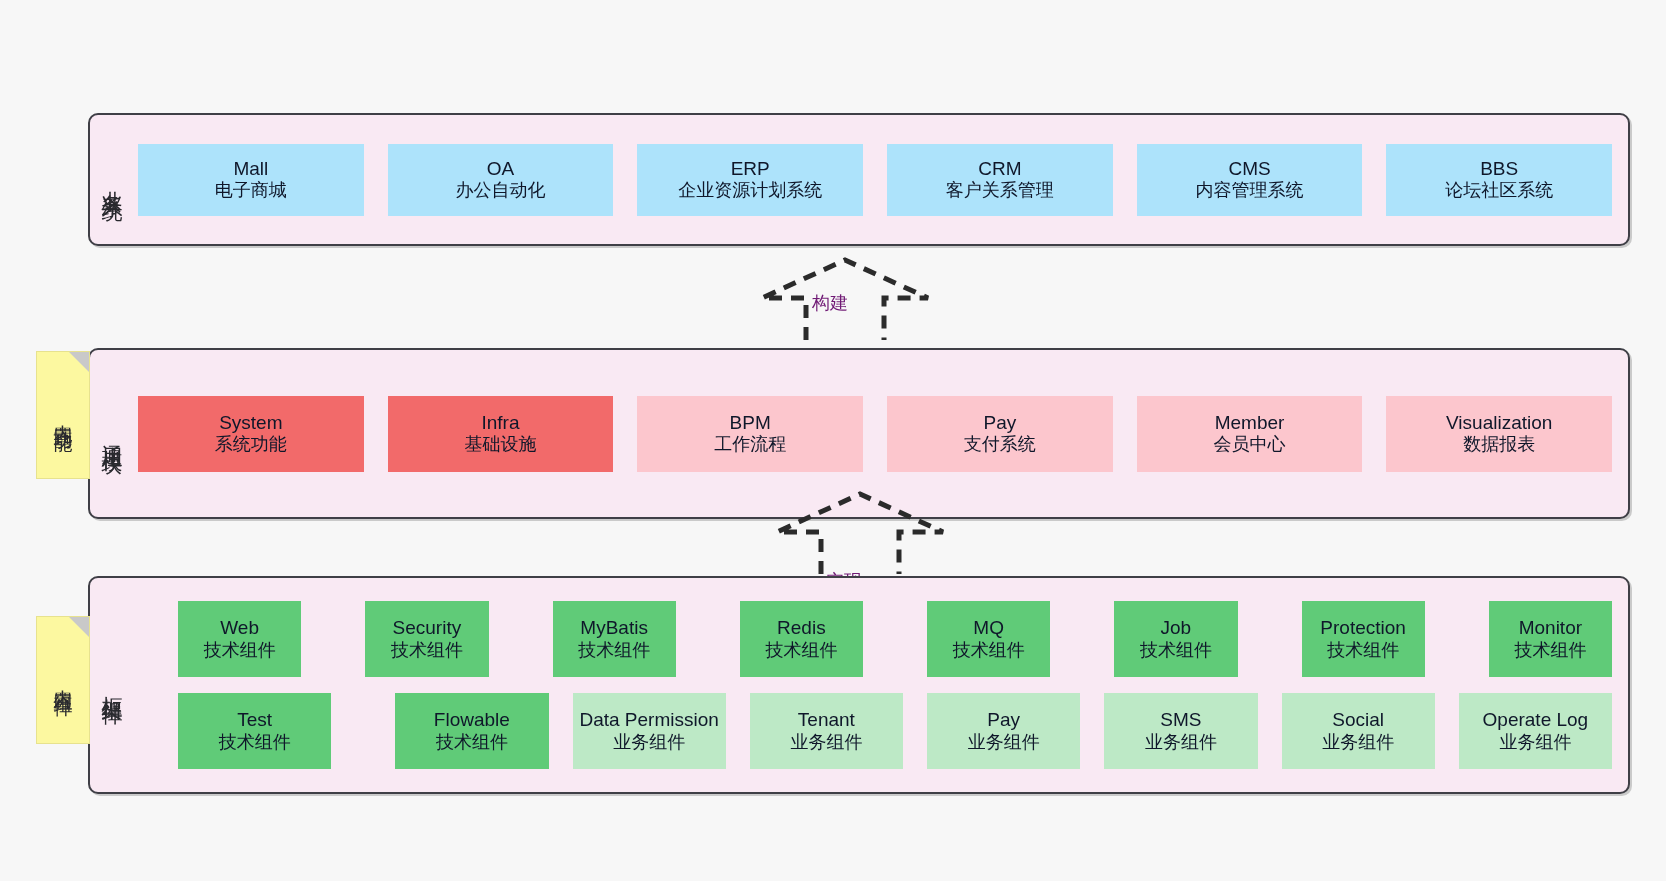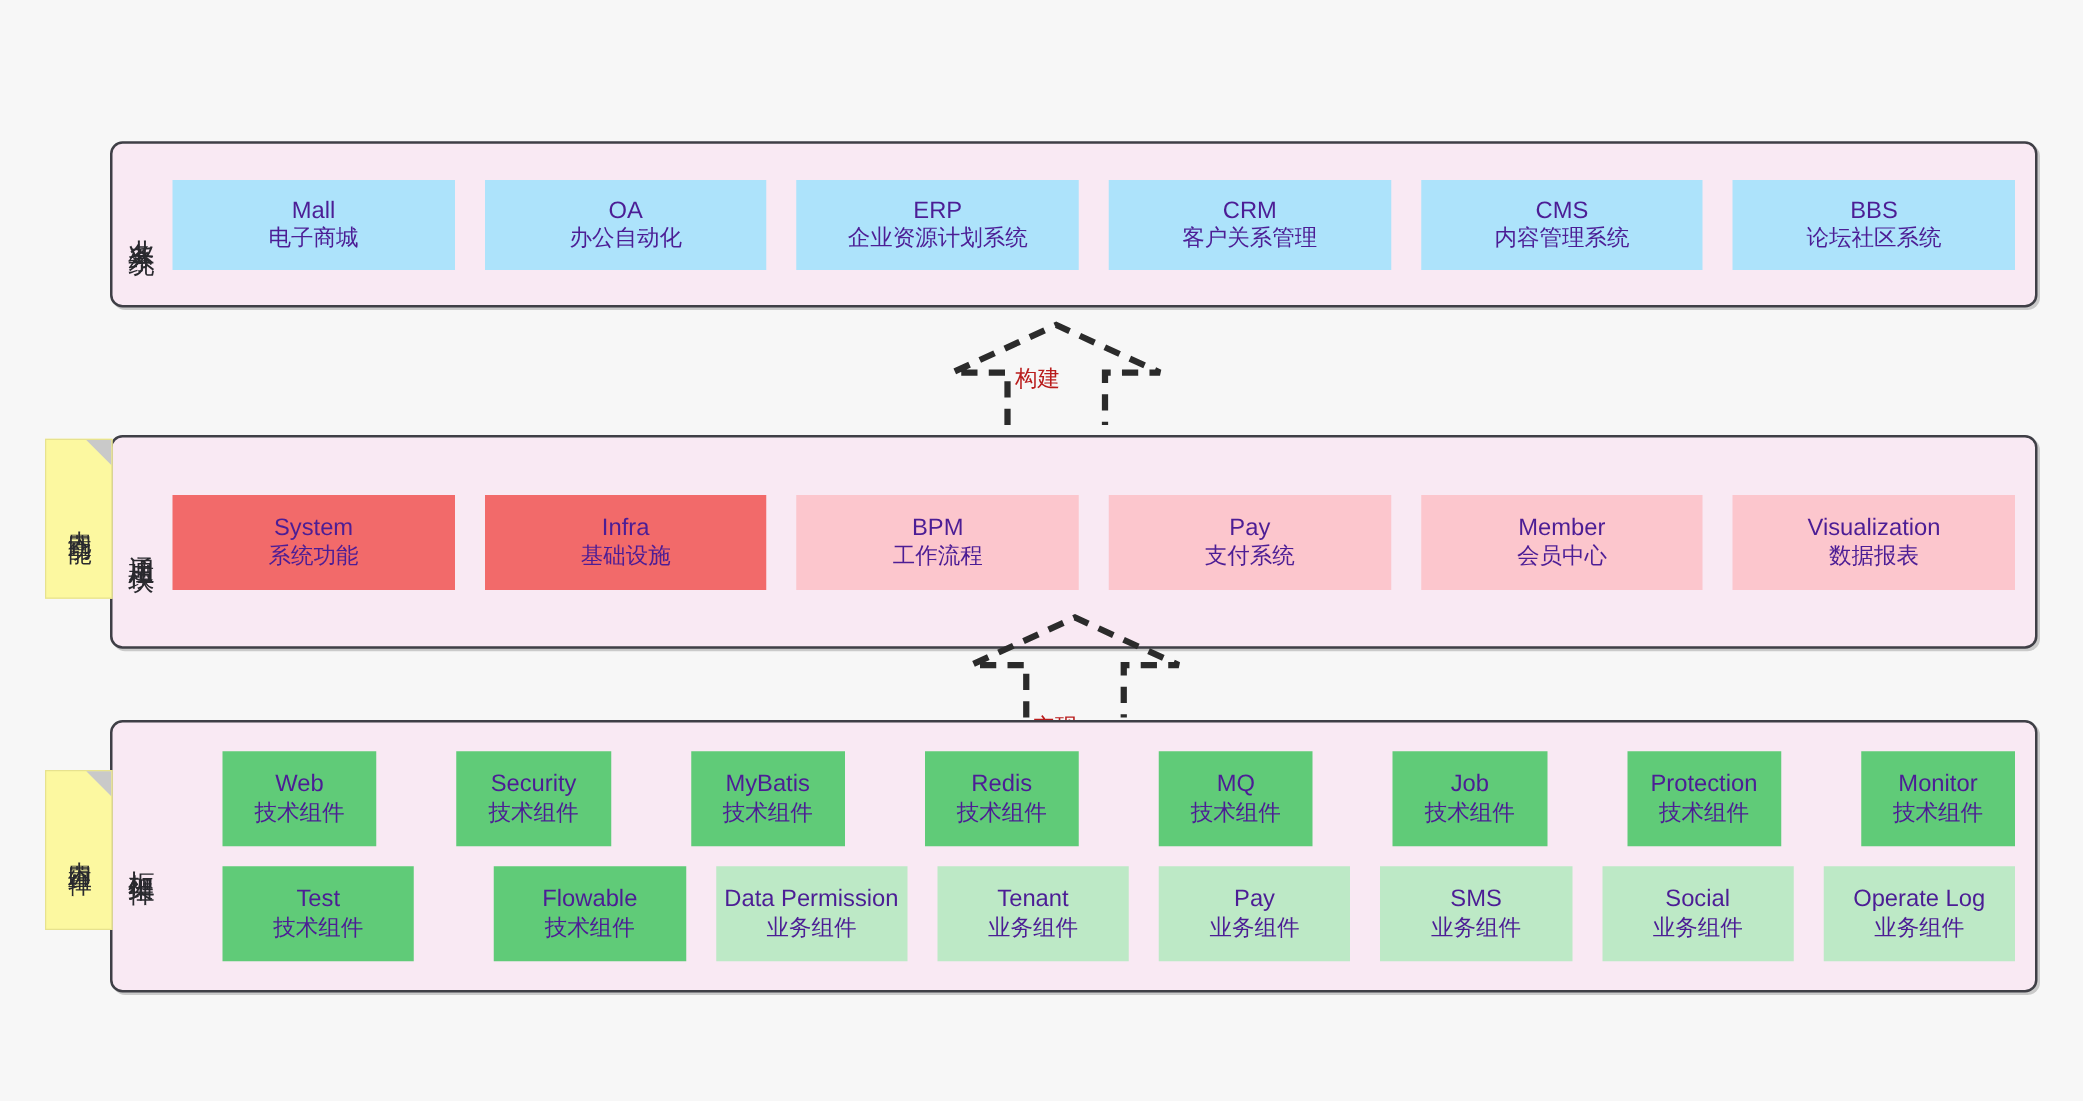--- a/index.html
+++ b/index.html
@@ -66,21 +66,21 @@
   
   .card {
     flex: 1 1 0;
     border-radius: 0;
     display: flex;
     flex-direction: column;
     align-items: center;
     justify-content: center;
     text-align: right;
     line-height: 1.22;
-    color: #4c1d95;
+    color: #0f172a;
     box-sizing: border-box;
     padding: 4px 6px;
   }
   .card .en { font-size: 19px; }
   .card .cn { font-size: 18px; }
 
   .card.blue   { background: #ade3fb; }
   .card.red    { background: #f26a6a; }
   .card.pink   { background: #fcc6cd; }
   .card.green  { background: #60cb78; margin-left: 40px; }
@@ -121,21 +121,21 @@
   }
 
   
   .arrow {
     position: absolute;
     z-index: 2;
   }
   .arrow-label {
     position: absolute;
     font-size: 18px;
-    color: #b91c1c;
+    color: #701a75;
     white-space: nowrap;
     user-select: none;
   }
 </style>
 </head>
 <body>
 
 <div class="canvas">
 
   <div class="layer" id="layer-business" style="left:88px; top:113px; width:1542px; height:133px;">

